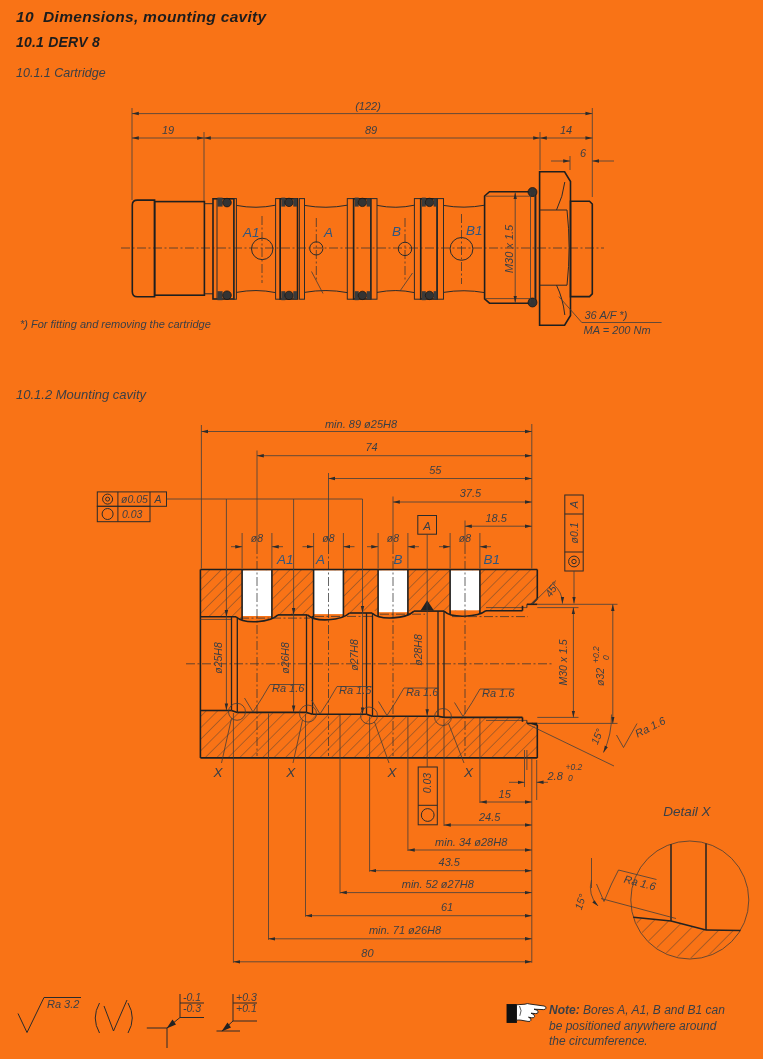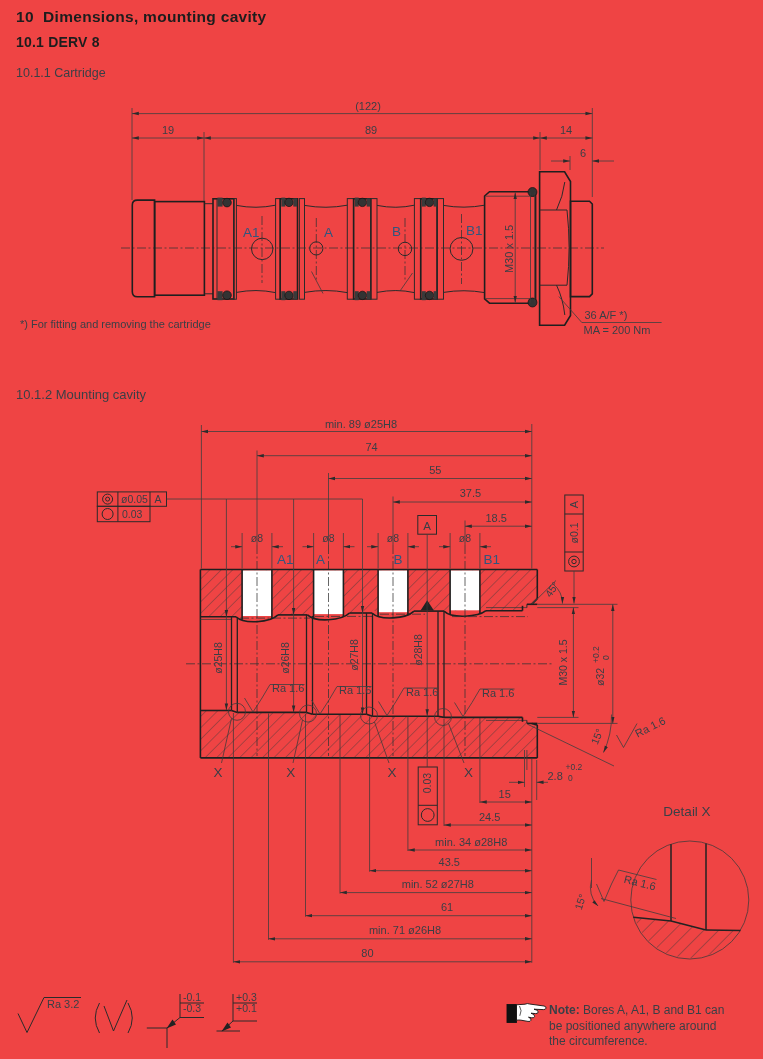--- a/index.html
+++ b/index.html
@@ -1,17 +1,17 @@
 <!DOCTYPE html>
 <html><head>
 <meta charset="utf-8">
 <style>
 html,body{margin:0;padding:0;background:#ffffff;}
-#page{position:relative;width:763px;height:1059px;background:#ef4444;overflow:hidden;
-font-family:"Liberation Sans",sans-serif;}
+#page{position:relative;width:763px;height:1059px;background:#f97316;overflow:hidden;
+font-family:"Liberation Sans",sans-serif;font-style:italic;}
 svg{position:absolute;top:0;left:0;}
 text{font-family:"Liberation Sans",sans-serif;fill:#3a3f46;}
 .hd{fill:#1d1d1d;font-weight:bold;}
 .t11{font-size:11px;}
 .t12{font-size:12px;}
 .lbl{font-size:13.5px;fill:#31567e;}
 .ln{stroke:#2b2b2b;stroke-width:1;fill:none;}
 .thk{stroke:#1f1f1f;stroke-width:1.6;fill:none;}
 .thn{stroke:#3a3a3a;stroke-width:0.75;fill:none;}
 .dim{stroke:#3f3f3f;stroke-width:0.8;fill:none;}

